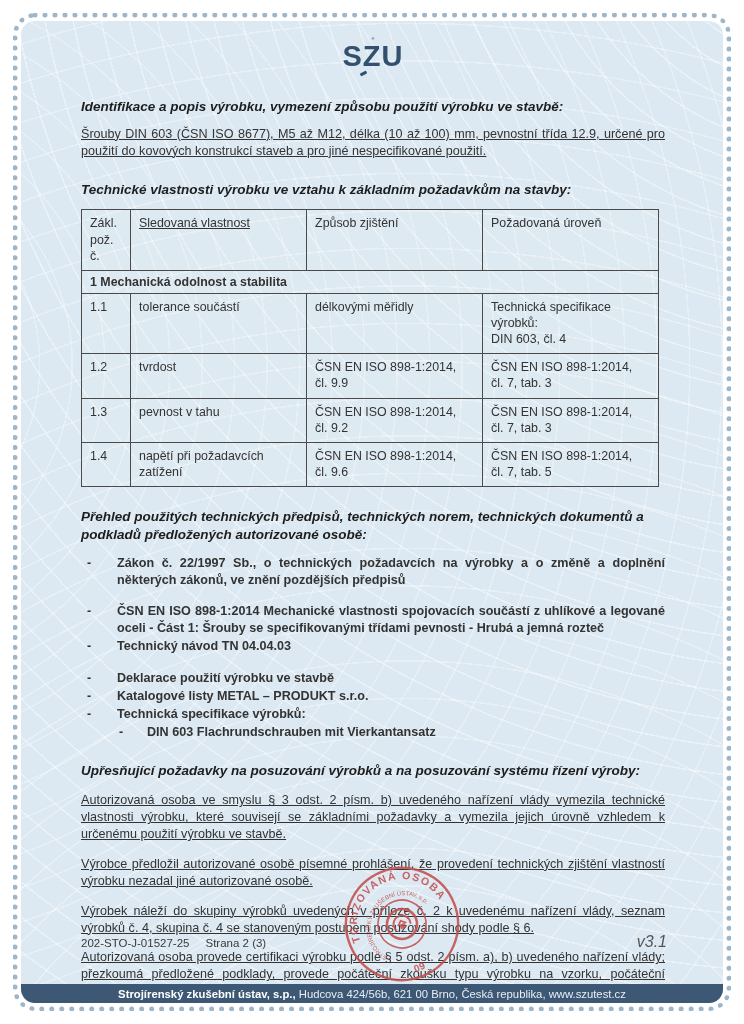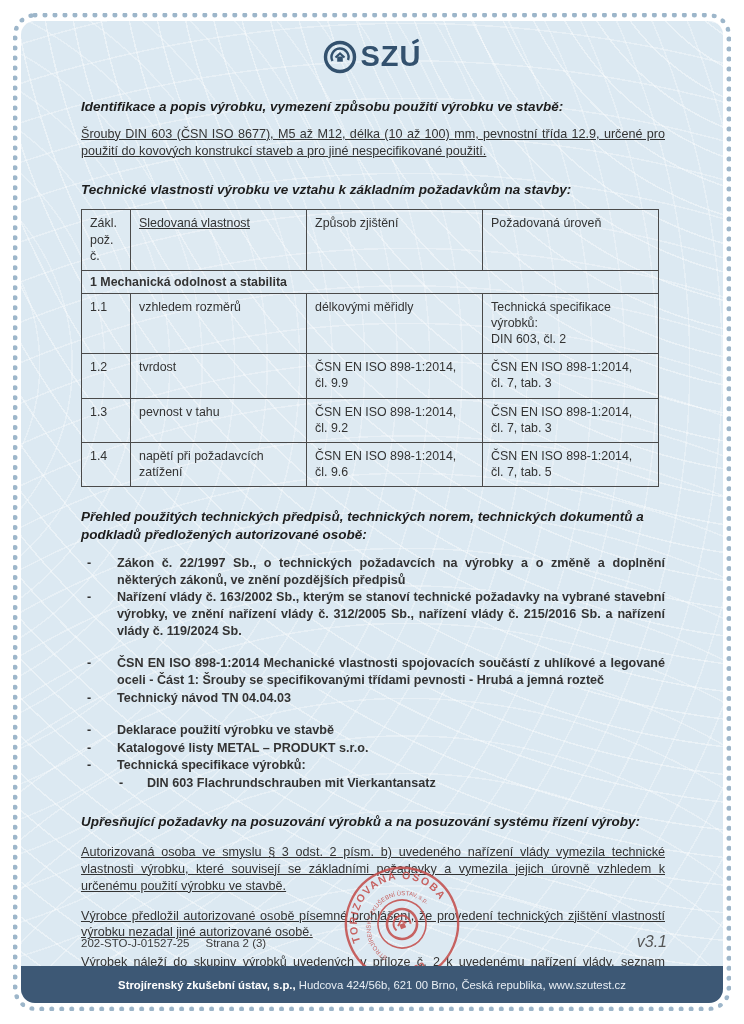--- a/index.html
+++ b/index.html
@@ -26,21 +26,21 @@
     background-image:
       repeating-radial-gradient(circle at 115% -15%, rgba(255,255,255,0) 0 26px, rgba(255,255,255,0.40) 26px 27.5px),
       repeating-radial-gradient(circle at -25% 35%, rgba(255,255,255,0) 0 31px, rgba(255,255,255,0.30) 31px 32.5px),
       repeating-radial-gradient(circle at 55% 130%, rgba(255,255,255,0) 0 36px, rgba(255,255,255,0.33) 36px 37.5px);
     overflow:hidden;
   }
 
   .content { padding:12px 58px 0 60px; }
 
   
-  .logo-row { display:flex; justify-content:center; align-items:center; gap:3px; margin-top:4px; height:40px; }
+  .logo-row { display:flex; justify-content:center; align-items:center; gap:3px; margin-top:4px; height:40px;flex-direction:column; }
   .logo-mark { width:36px; height:36px; }
   .logo-text {
     font-size:29px; font-weight:bold; color:#33516e;
     letter-spacing:1px; line-height:1; position:relative; top:-1px;
   }
   .logo-accent {
     position:absolute; top:-3px; right:0px;
     width:7px; height:3px; background:#33516e;
     transform:rotate(-28deg); border-radius:1px;
   }
@@ -100,21 +100,21 @@
   
   .footer-row {
     position:absolute; left:60px; right:56px; bottom:52px;
     display:flex; align-items:baseline;
     font-size:11.5px; color:#3a3a3a;
   }
   .footer-row .doc { margin-right:16px; }
   .footer-row .ver { margin-left:auto; font-style:italic; font-size:16px; color:#555; }
 
   .bottom-bar {
-    position:absolute; left:0; right:0; bottom:0; height:37px;
+    position:absolute; left:0; right:0; bottom:0; height:19px;
     background:#3d5875;
     display:flex; align-items:center; justify-content:center;
     font-size:11.3px; color:#e8eef4;
   }
   .bottom-bar .org { font-weight:bold; color:#ffffff; }
 </style>
 </head>
 <body>
 
 <div class="page">
@@ -152,25 +152,25 @@
             <th class="c3">Způsob zjištění</th>
             <th class="c4">Požadovaná úroveň</th>
           </tr>
         </thead>
         <tbody>
           <tr class="section-row">
             <td colspan="4">1  Mechanická odolnost a stabilita</td>
           </tr>
           <tr>
             <td class="numcell">1.1</td>
-            <td>vzhledem rozměrů</td>
+            <td>tolerance součástí</td>
             <td>délkovými měřidly</td>
             <td>Technická specifikace
 výrobků:
-DIN 603, čl. 2</td>
+DIN 603, čl. 4</td>
           </tr>
           <tr>
             <td class="numcell">1.2</td>
             <td>tvrdost</td>
             <td>ČSN EN ISO 898-1:2014,
 čl. 9.9</td>
             <td>ČSN EN ISO 898-1:2014,
 čl. 7, tab. 3</td>
           </tr>
           <tr>
@@ -189,21 +189,20 @@
             <td>ČSN EN ISO 898-1:2014,
 čl. 7, tab. 5</td>
           </tr>
         </tbody>
       </table>
 
       <h2 class="sec">Přehled použitých technických předpisů, technických norem, technických dokumentů a podkladů předložených autorizované osobě:</h2>
 
       <ul class="dash">
         <li>Zákon č. 22/1997 Sb., o technických požadavcích na výrobky a o změně a doplnění některých zákonů, ve znění pozdějších předpisů</li>
-        <li>Nařízení vlády č. 163/2002 Sb., kterým se stanoví technické požadavky na vybrané stavební výrobky, ve znění nařízení vlády č. 312/2005 Sb., nařízení vlády č. 215/2016 Sb. a nařízení vlády č. 119/2024 Sb.</li>
       </ul>
       <ul class="dash gap">
         <li>ČSN EN ISO 898-1:2014 Mechanické vlastnosti spojovacích součástí z uhlíkové a legované oceli - Část 1: Šrouby se specifikovanými třídami pevnosti - Hrubá a jemná rozteč</li>
         <li>Technický návod TN 04.04.03</li>
       </ul>
       <ul class="dash gap">
         <li>Deklarace použití výrobku ve stavbě</li>
         <li>Katalogové listy METAL – PRODUKT s.r.o.</li>
         <li>Technická specifikace výrobků:</li>
         <li class="sub">DIN 603 Flachrundschrauben mit Vierkantansatz</li>

